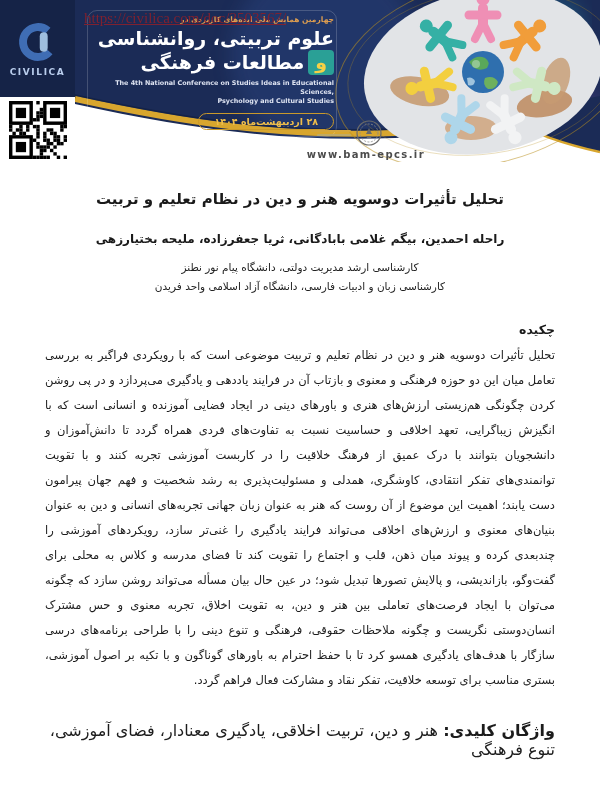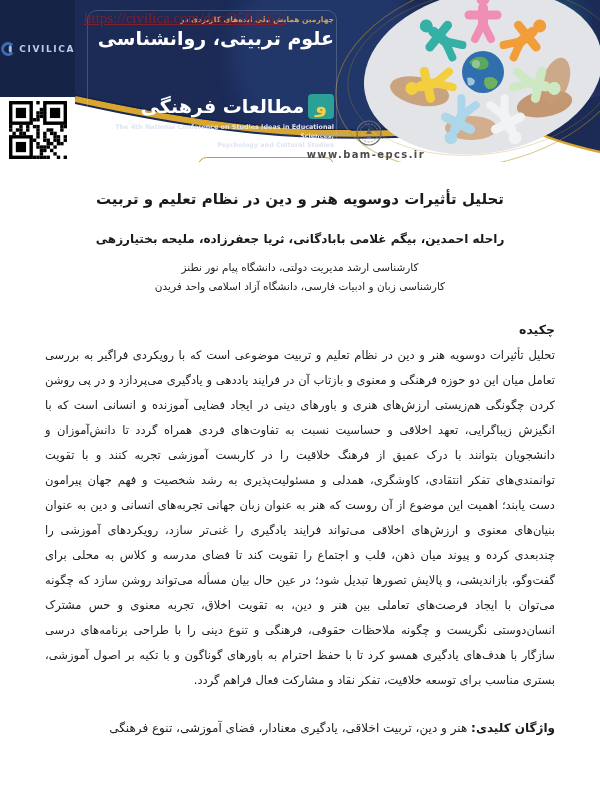--- a/index.html
+++ b/index.html
@@ -1,31 +1,31 @@
 <!DOCTYPE html>
 <html lang="fa"><head>
 <meta charset="utf-8">
 <style>
   html,body{margin:0;padding:0;background:#fff;}
   .page{position:relative;width:600px;height:800px;background:#ffffff;overflow:hidden;
         font-family:"DejaVu Sans",sans-serif;}
   
   .header{position:absolute;top:0;left:0;width:600px;height:166px;}
   .logo-col{position:absolute;left:0;top:0;width:75px;height:166px;background:#ffffff;}
-  .logo-box{width:75px;height:97px;background:#152347;display:flex;flex-direction:row;
+  .logo-box{width:75px;height:97px;background:#152347;display:flex;flex-direction:column;
             align-items:center;justify-content:center;gap:3px;}
   .logo-text{color:#b9cdec;font-size:9px;letter-spacing:1.6px;font-weight:bold;}
   .qr-wrap{width:75px;height:66px;display:flex;align-items:center;justify-content:center;}
   .banner{position:absolute;left:75px;top:0;width:525px;height:162px;background:#1b2b56;overflow:hidden;}
   .banner svg.bg{position:absolute;left:0;top:0;}
   .title-block{position:absolute;top:10px;left:12px;width:244px;text-align:right;color:#fff;
                border:1px solid rgba(255,255,255,0.18);border-radius:10px;padding:4px 2px 6px;}
   .pre-title{color:#dd9d50;font-size:7.5px;font-weight:bold;}
   .big1{font-size:19px;font-weight:bold;line-height:24px;margin-top:2px;}
-  .big2{font-size:19px;font-weight:bold;line-height:25px;margin-top:44px;}
+  .big2{font-size:19px;font-weight:bold;line-height:25px;}
   .vav{display:inline-block;background:#2aa096;color:#f6d046;border-radius:4px;
        padding:0 7px;margin-left:4px;}
   .en-sub{font-size:6.4px;font-weight:bold;color:#dfe4f2;line-height:9px;margin-top:4px;}
   .date-badge{display:inline-block;margin-top:7px;border:1px solid #c9992b;border-radius:9px;
               padding:2px 15px;color:#eebd4a;font-size:9.5px;font-weight:bold;direction:rtl;}
   .brand{position:absolute;left:190px;top:120px;width:160px;text-align:right;}
   .brand-row{display:flex;align-items:center;justify-content:center;gap:5px;}
   .seal-lines{width:42px;display:flex;flex-direction:column;gap:2px;align-items:flex-end;}
   .seal-lines i{display:block;height:2px;background:#d3a53c;border-radius:1px;}
   .seal-lines i:nth-child(1){width:40px;}
@@ -34,21 +34,21 @@
   .doc-url{position:absolute;top:10px;left:84px;font-family:"Liberation Serif",serif;
            font-size:15px;color:#7e2130;text-decoration:underline;z-index:5;}
   
   .content{position:absolute;top:170px;left:0;width:600px;padding:0 45px;box-sizing:border-box;
            direction:rtl;text-align:center;color:#1a1a1a;}
   .paper-title{font-size:15px;font-weight:bold;margin:20px 0 24px;}
   .authors{font-size:12px;font-weight:bold;margin-bottom:12px;}
   .affil{font-size:10.5px;line-height:19px;color:#222;}
   .abstract-head{text-align:right;font-weight:bold;font-size:12.5px;margin:26px 0 6px;}
   .abstract{text-align:justify;font-size:11.5px;line-height:25px;color:#1c1c1c;}
-  .keywords{text-align:right;font-size:12px;margin-top:28px;color:#1c1c1c;}
+  .keywords{text-align:right;font-size:16px;margin-top:28px;color:#1c1c1c;}
   .kw-label{font-weight:bold;}
 </style>
 </head>
 <body>
 
 <div class="page">
 
   <div class="header">
 
     <div class="logo-col">

